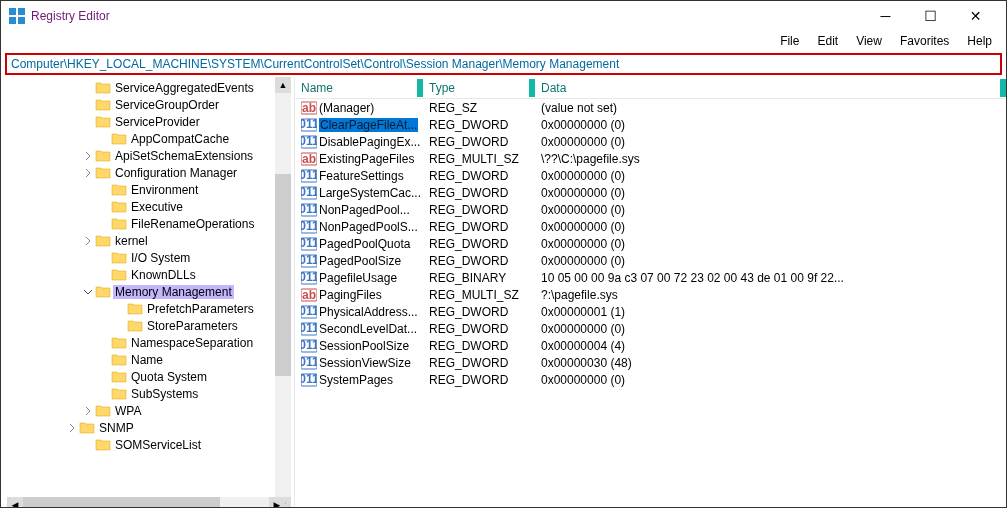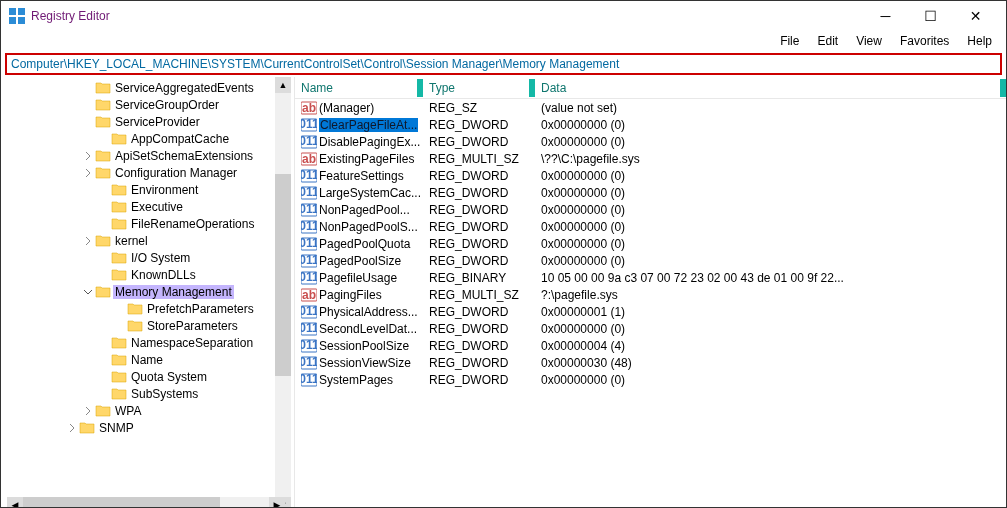--- a/index.html
+++ b/index.html
@@ -360,20 +360,32 @@
           <span class="expander">
             <svg width="10" height="10">
               <path d="M3 1 L7 5 L3 9" stroke="#888" fill="none"></path>
             </svg>
           </span>
           <span class="folder-icon"><svg viewBox="0 0 16 16" width="16" height="16">
               <path d="M1 3 h5 l1 1 h8 v9 h-14 z" fill="#ffd76a" stroke="#d9a300" stroke-width="0.5"></path>
             </svg></span>
           <span class="label">SNMP</span>
         </div>
+        <div class="tree-row">
+          <span class="indent"></span>
+          <span class="indent"></span>
+          <span class="indent"></span>
+          <span class="indent"></span>
+          <span class="indent"></span>
+          <span class="expander"></span>
+          <span class="folder-icon"><svg viewBox="0 0 16 16" width="16" height="16">
+              <path d="M1 3 h5 l1 1 h8 v9 h-14 z" fill="#ffd76a" stroke="#d9a300" stroke-width="0.5"></path>
+            </svg></span>
+          <span class="label">SOMServiceList</span>
+        </div>
       </div>
     <div class="vscroll">
       <div class="arrow">▲</div>
       <div class="track">
           <div class="thumb"></div>
         </div>
       <div class="arrow">▼</div>
     </div>
     <div class="hscroll">
       <div class="arrow">◀</div>

